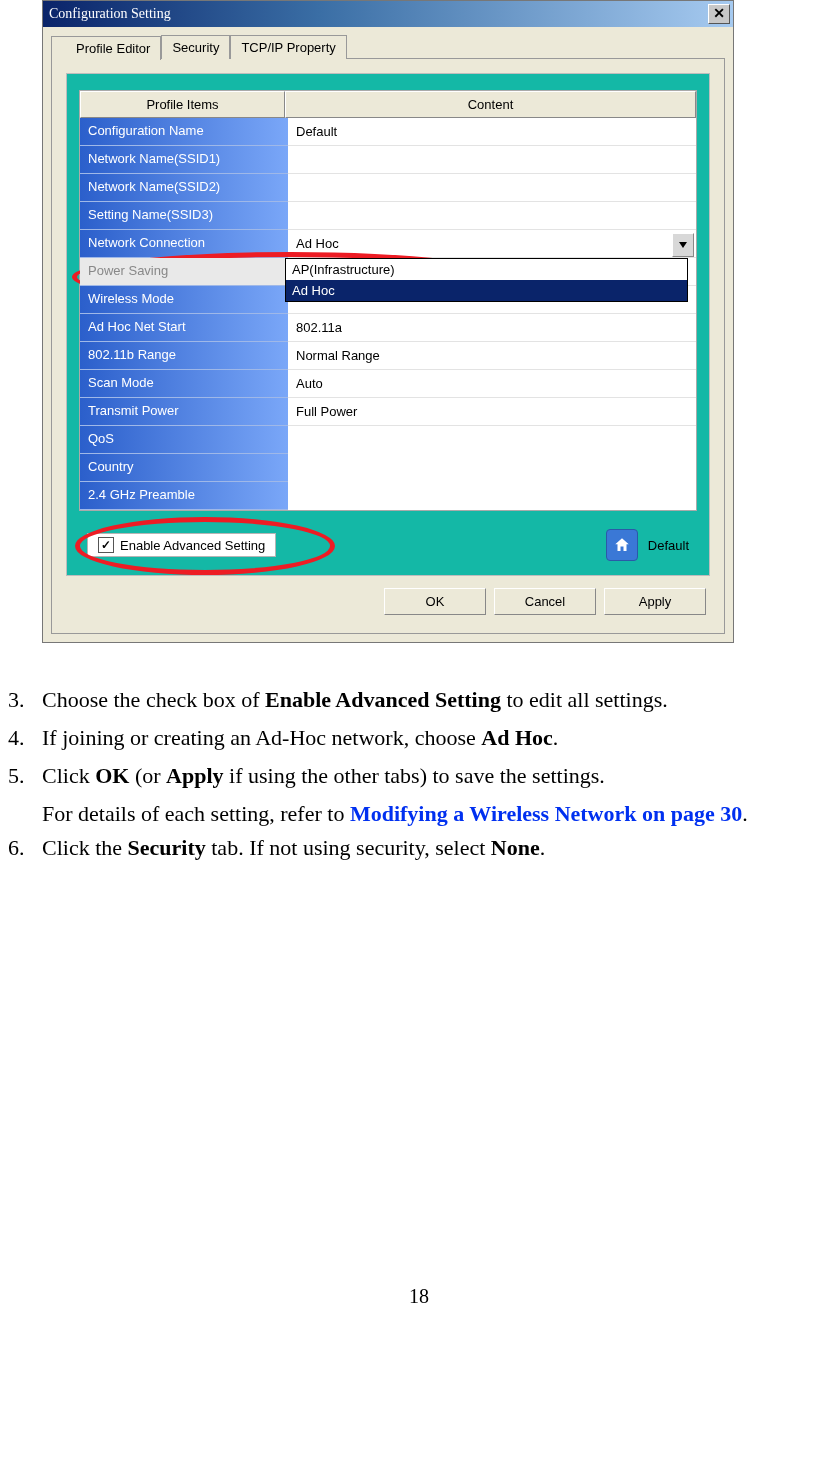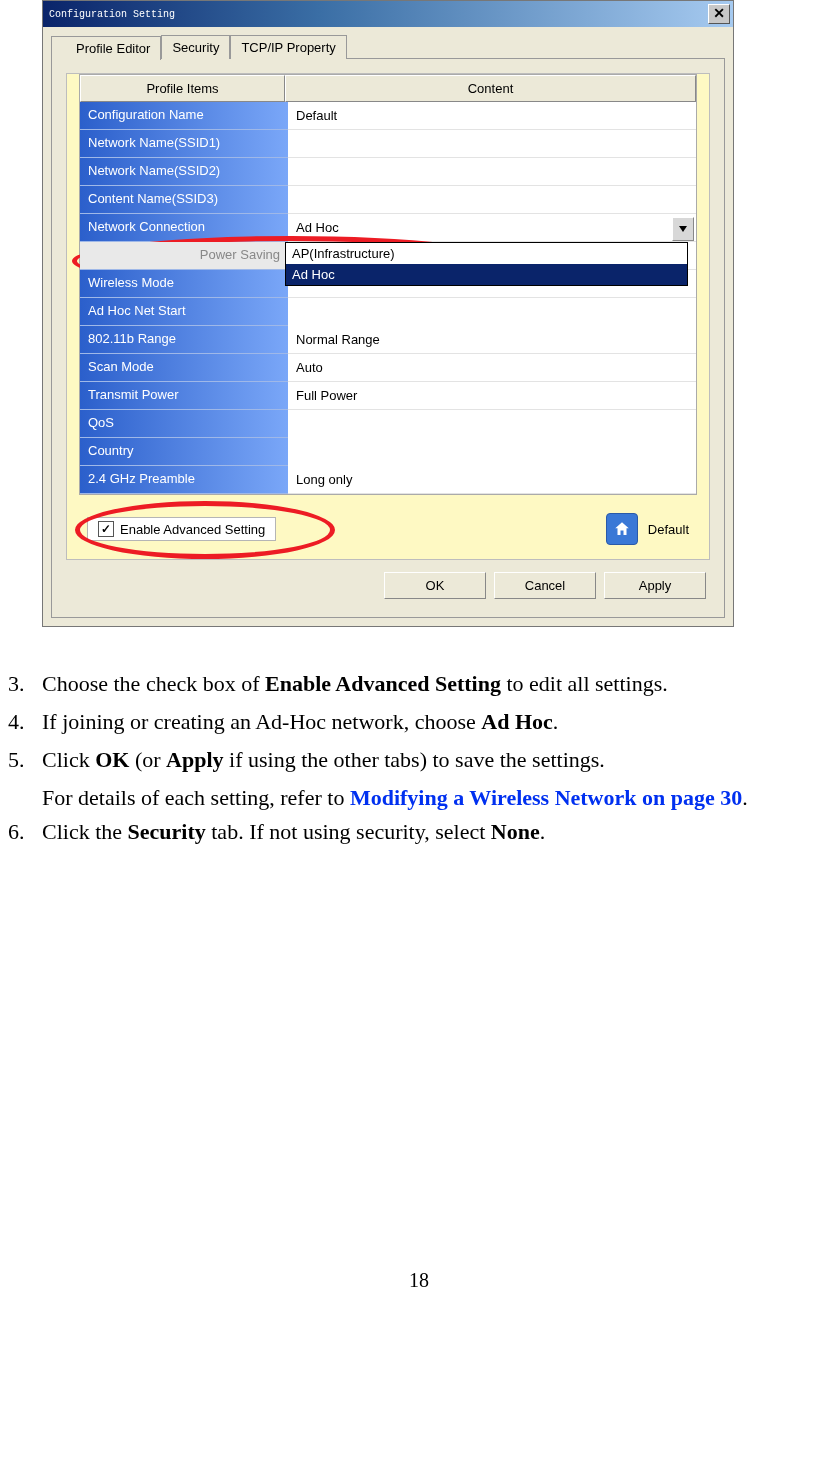--- a/index.html
+++ b/index.html
@@ -24,22 +24,22 @@
   .titlebar {
     height: 26px;
     background: linear-gradient(to right, #0a246a 0%, #3a6ea5 40%, #a6caf0 100%);
     display: flex;
     align-items: center;
     justify-content: space-between;
     padding: 0 3px 0 6px;
   }
   .titlebar-title {
     color: #fff;
-    font-size: 10px;
-    font-family: Liberation Mono, monospace;
+    font-size: 14px;
+    font-family: Liberation Serif, serif;
   }
   .close-box {
     width: 20px;
     height: 18px;
     background: #c8c8c8;
     border: 1px solid #fff;
     border-right-color: #555;
     border-bottom-color: #555;
     text-align: center;
     font: bold 14px/16px Tahoma, Arial, sans-serif;
@@ -68,22 +68,22 @@
     padding-left: 24px;
   }
   .tab-panel {
     border: 1px solid #999;
     background: #ece9d8;
     margin-top: -1px;
     padding: 14px;
   }
   .inner-panel {
     border: 1px solid #bdbdbd;
-    background: #fef9c3;
-    padding: 0 0 14px 0;
+    background: #14b8a6;
+    padding: 16px 0 14px 0;
     position: relative;
   }
   .grid {
     margin: 0 12px;
     border: 1px solid #aaa;
     background: #fff;
   }
   .grid-header {
     display: flex;
     background: #ece9d8;
@@ -110,21 +110,20 @@
     box-sizing: border-box;
     padding: 5px 8px;
     font: 13px Tahoma, Arial, sans-serif;
     color: #fff;
     background: linear-gradient(to right, #2b5fcb 0%, #7aa7f8 100%);
     border-bottom: 1px solid #9fb8e8;
   }
   .cell-left.disabled {
     background: #e9e9e9;
     color: #888;
-    text-align: right;
   }
   .cell-right {
     flex: 1;
     padding: 5px 8px;
     font: 13px Tahoma, Arial, sans-serif;
     border-bottom: 1px solid #e3e3e3;
     display: flex;
     align-items: center;
   }
   .dropdown-btn {
@@ -279,21 +278,21 @@
                 </div>
                 <div class="grid-row">
                   <div class="cell-left">Network Name(SSID1)</div>
                   <div class="cell-right"></div>
                 </div>
                 <div class="grid-row">
                   <div class="cell-left">Network Name(SSID2)</div>
                   <div class="cell-right"></div>
                 </div>
                 <div class="grid-row">
-                  <div class="cell-left">Content Name(SSID3)</div>
+                  <div class="cell-left">Setting Name(SSID3)</div>
                   <div class="cell-right"></div>
                 </div>
                 <div class="grid-row" style="position: relative;">
                   <div class="cell-left">Network Connection</div>
                   <div class="cell-right">Ad Hoc</div>
                   <div class="dropdown-btn">
                     <svg width="8" height="6">
                       <polygon points="0,0 8,0 4,6" fill="#000"></polygon>
                     </svg>
                   </div>
@@ -306,20 +305,21 @@
                 <div class="grid-row">
                   <div class="cell-left disabled">Power Saving</div>
                   <div class="cell-right"></div>
                 </div>
                 <div class="grid-row">
                   <div class="cell-left">Wireless Mode</div>
                   <div class="cell-right"></div>
                 </div>
                 <div class="grid-row">
                   <div class="cell-left">Ad Hoc Net Start</div>
+                  <div class="cell-right">802.11a</div>
                 </div>
                 <div class="grid-row">
                   <div class="cell-left">802.11b Range</div>
                   <div class="cell-right">Normal Range</div>
                 </div>
                 <div class="grid-row">
                   <div class="cell-left">Scan Mode</div>
                   <div class="cell-right">Auto</div>
                 </div>
                 <div class="grid-row">
@@ -327,21 +327,20 @@
                   <div class="cell-right">Full Power</div>
                 </div>
                 <div class="grid-row">
                   <div class="cell-left">QoS</div>
                 </div>
                 <div class="grid-row">
                   <div class="cell-left">Country</div>
                 </div>
                 <div class="grid-row">
                   <div class="cell-left">2.4 GHz Preamble</div>
-                  <div class="cell-right">Long only</div>
                 </div>
               </div>
           </div>
 
           <div class="bottom-row">
             <div class="checkbox-wrap">
               <span class="cb">✓</span>
               <span>Enable Advanced Setting</span>
             </div>
             <div class="default-btn-area">

